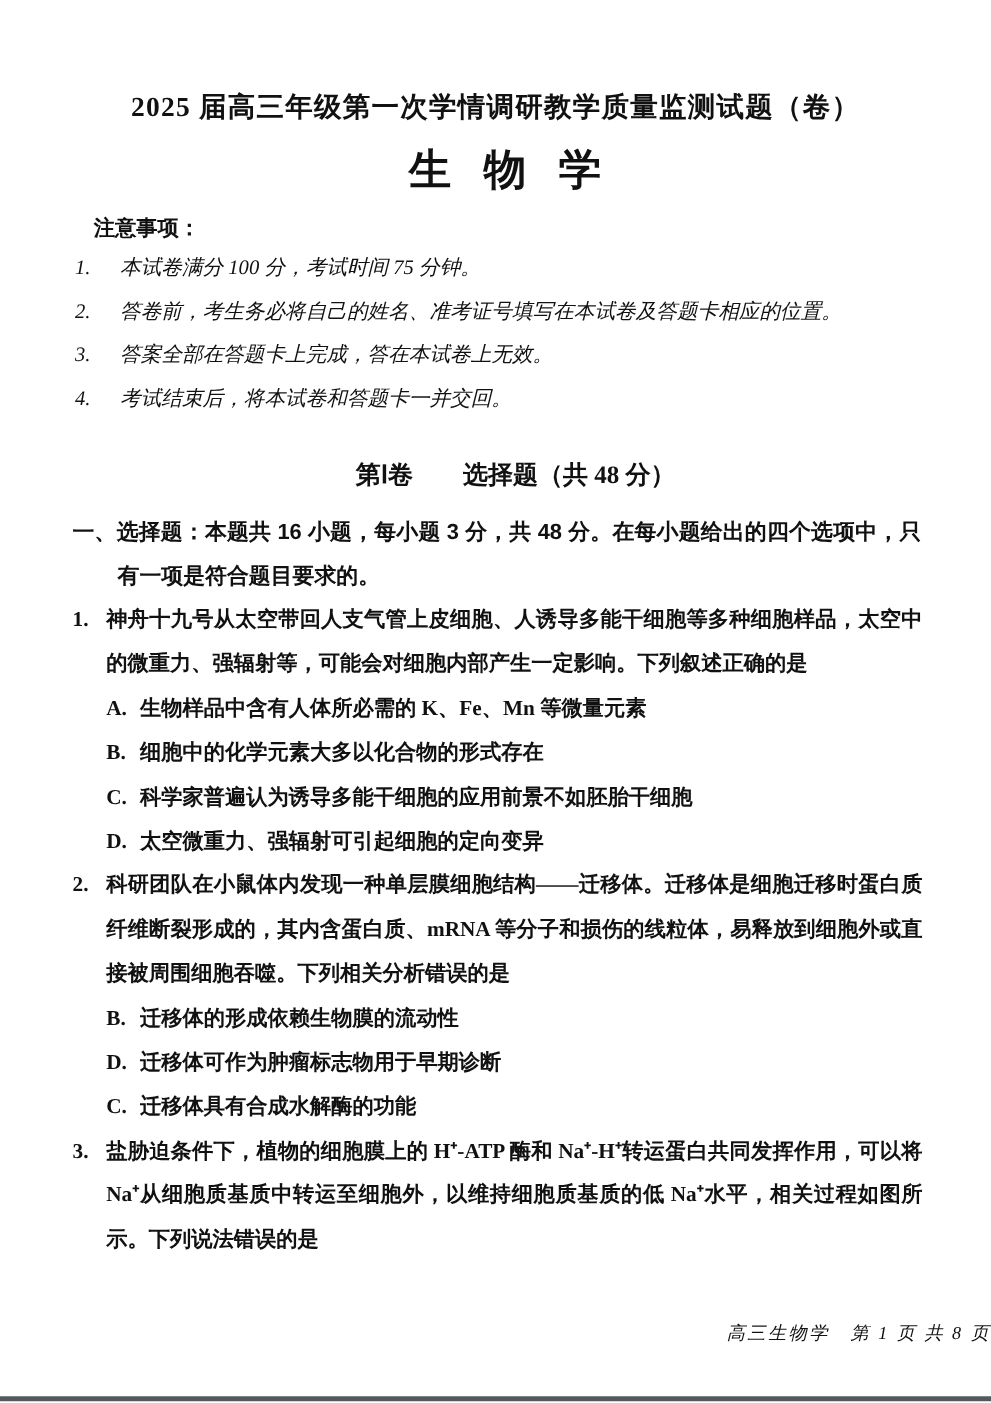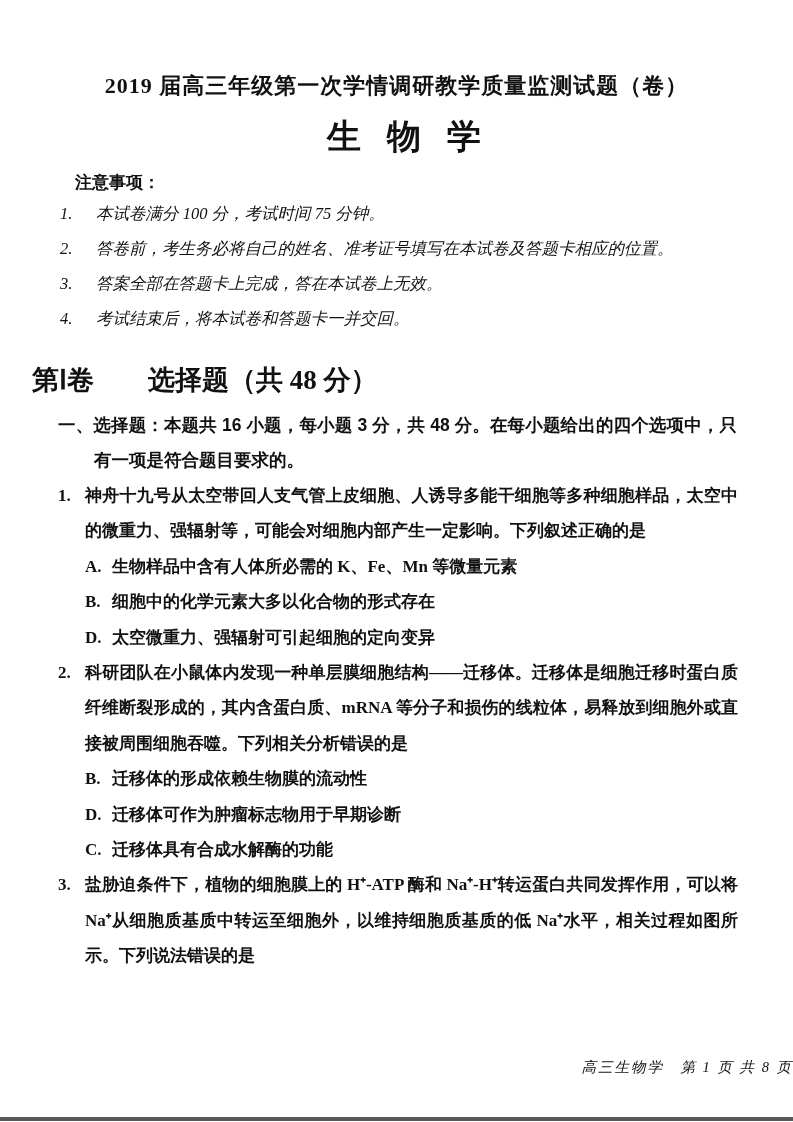--- a/index.html
+++ b/index.html
@@ -41,22 +41,22 @@
     line-height:35px;
     height:35px;
     white-space:nowrap;
   }
   .notice-num {
     position:absolute; left:0; top:0;
     font-style:italic;
   }
   .section-header {
     position:absolute; top:365px; left:0; right:0;
-    text-align:left;
-    font-size:27px; font-weight:bold;
+    text-align:center;
+    font-size:20px; font-weight:bold;
     line-height:30px;
     padding-left:32px;
   }
   .intro {
     position:absolute; top:408px; left:58px; width:679px;
     font-family:"Liberation Sans", sans-serif;
     font-size:17.5px; font-weight:bold;
     line-height:35px;
     text-align:justify;
     padding-left:36px; text-indent:-36px;
@@ -86,21 +86,21 @@
     position:absolute; left:0; right:0; bottom:1px;
     height:4px;
     background:#56595c;
   }
 </style>
 </head>
 <body>
 
 <div class="page">
 
-  <div class="doc-title">2019 届高三年级第一次学情调研教学质量监测试题（卷）</div>
+  <div class="doc-title">2025 届高三年级第一次学情调研教学质量监测试题（卷）</div>
   <div class="doc-subject">生物学</div>
 
   <div class="notice-heading">注意事项：</div>
 
   <div class="notice-list">
     <div class="notice-item">
       <span class="notice-num">1.</span>
       <span>本试卷满分 100 分，考试时间 75 分钟。</span>
     </div>
     <div class="notice-item">
@@ -128,20 +128,23 @@
         <span class="q-num">1.</span>
         <span>神舟十九号从太空带回人支气管上皮细胞、人诱导多能干细胞等多种细胞样品，太空中的微重力、强辐射等，可能会对细胞内部产生一定影响。下列叙述正确的是</span>
       </div>
       <div class="q-option">
         <span class="opt-label">A.</span><span>生物样品中含有人体所必需的 K、Fe、Mn 等微量元素</span>
       </div>
       <div class="q-option">
         <span class="opt-label">B.</span><span>细胞中的化学元素大多以化合物的形式存在</span>
       </div>
       <div class="q-option">
+        <span class="opt-label">C.</span><span>科学家普遍认为诱导多能干细胞的应用前景不如胚胎干细胞</span>
+      </div>
+      <div class="q-option">
         <span class="opt-label">D.</span><span>太空微重力、强辐射可引起细胞的定向变异</span>
       </div>
     </div>
 
     <div class="q">
       <div class="q-stem">
         <span class="q-num">2.</span>
         <span>科研团队在小鼠体内发现一种单层膜细胞结构——迁移体。迁移体是细胞迁移时蛋白质纤维断裂形成的，其内含蛋白质、mRNA 等分子和损伤的线粒体，易释放到细胞外或直接被周围细胞吞噬。下列相关分析错误的是</span>
       </div>
       <div class="q-option">

